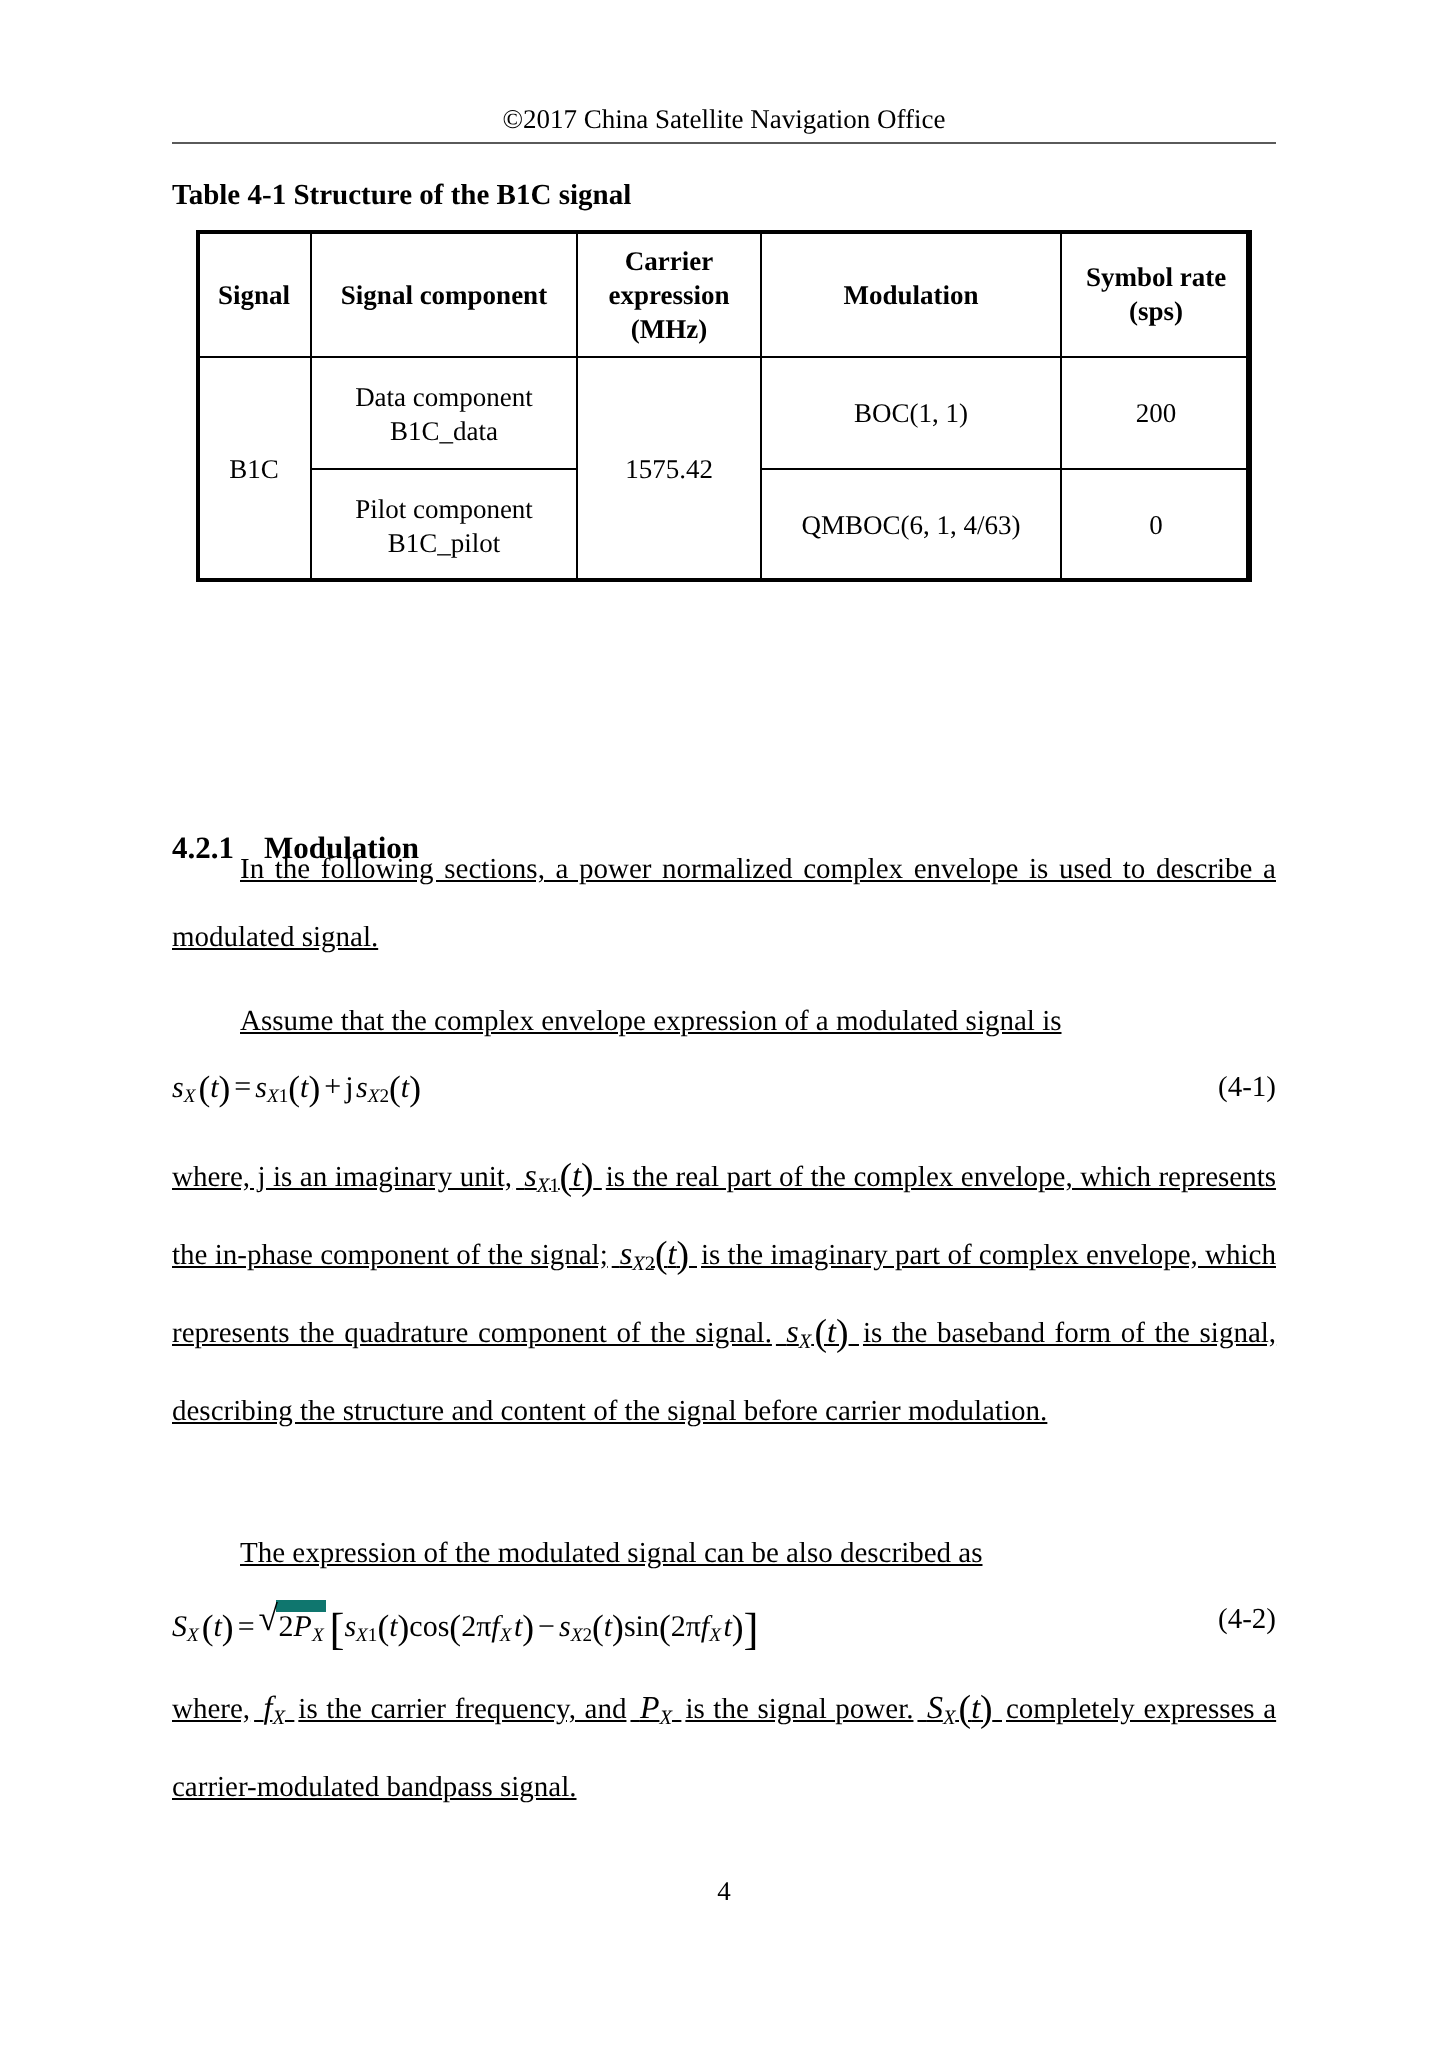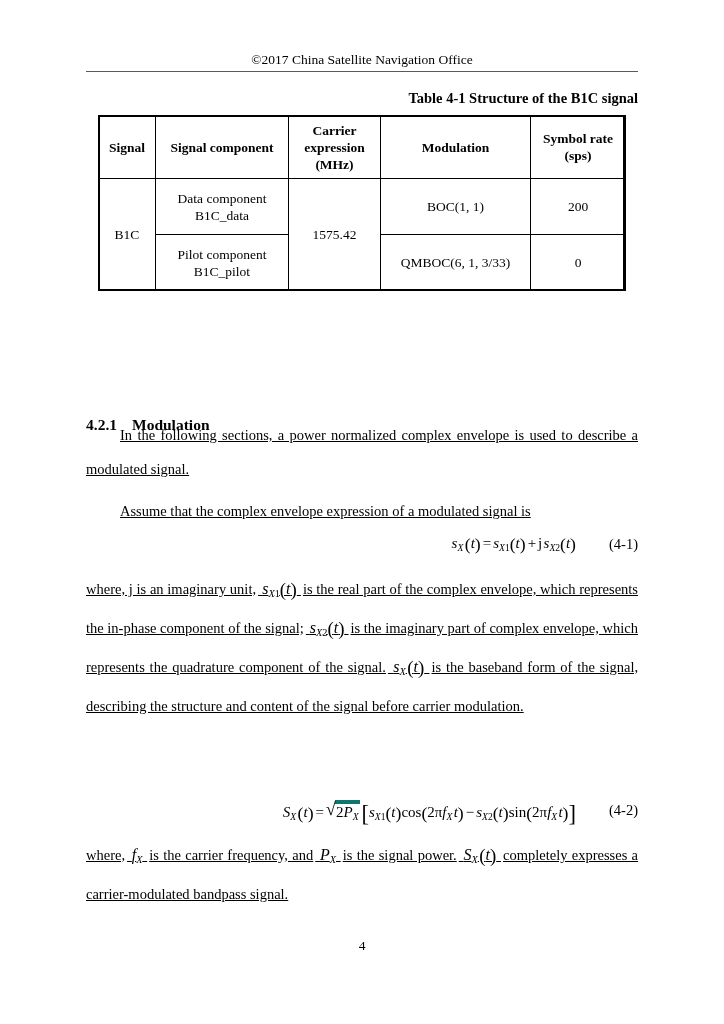--- a/index.html
+++ b/index.html
@@ -42,21 +42,21 @@
     height: 0;
     border-top: 1.6px solid #5a5a5a;
   }
 
   
   .table-caption {
     position: absolute;
     left: 86px;
     top: 89px;
     width: 552px;
-    text-align: right;
+    text-align: left;
     font-size: 14.5px;
     font-weight: bold;
     line-height: 19px;
   }
 
   
   .tbl-wrap {
     position: absolute;
     left: 98px;
     top: 115px;
@@ -134,21 +134,21 @@
     position: absolute;
     left: 86px;
     width: 552px;
     height: 30px;
     font-size: 15px;
   }
   .eq-body {
     position: absolute;
     left: 0;
     width: 490px;
-    text-align: right;
+    text-align: left;
     white-space: nowrap;
   }
   .eq-num {
     position: absolute;
     right: 0;
     top: 2px;
     font-size: 14.5px;
   }
   .mi { font-style: italic; }
   .mup { font-style: normal; }
@@ -172,21 +172,21 @@
   .sqrt { display: inline-block; position: relative; padding-left: 9px; }
   .sqrt::before {
     content: "\221A";
     position: absolute;
     left: 0;
     top: -1px;
     font-size: 1.18em;
   }
   .sqrt .rad {
     display: inline-block;
-    border-top: 4px solid #0f766e;
+    border-top: 6px solid #0f766e;
     padding: 0 1px 0 1px;
   }
 
   
   .footer-page {
     position: absolute;
     left: 86px;
     top: 938px;
     width: 552px;
     text-align: center;
@@ -259,21 +259,21 @@
           <td class="noline-bottom">BOC(1, 1)</td>
           <td class="noline-bottom">200</td>
         </tr>
         <tr class="row-pilot">
           <td class="softline-top">
             <div class="cell-pad">
               <div>Pilot component</div>
               <div>B1C_pilot</div>
             </div>
           </td>
-          <td class="softline-top">QMBOC(6, 1, 3/33)</td>
+          <td class="softline-top">QMBOC(6, 1, 4/63)</td>
           <td class="softline-top">0</td>
         </tr>
       </tbody>
     </table>
   </div>
 
 
   <div class="h3" style="top:372px;">
     <span class="num">4.2.1</span><span>Modulation</span>
   </div>
@@ -290,20 +290,23 @@
     <div class="eq-body">
       <span class="mi">s</span><sub class="s">X</sub><span class="paren"> (</span><span class="mi">t</span><span class="paren">)</span><span class="op">=</span><span class="mi">s</span><sub class="s">X<span class="mup">1</span></sub><span class="paren">(</span><span class="mi">t</span><span class="paren">)</span><span class="op">+</span><span class="mup">j</span><span class="mi"> s</span><sub class="s">X<span class="mup">2</span></sub><span class="paren">(</span><span class="mi">t</span><span class="paren">)</span>
     </div>
     <div class="eq-num">(4-1)</div>
   </div>
 
   <div class="para" style="top:572px;">
     <span>where, j is an imaginary unit,</span><span class="imath">&nbsp;<span class="mi">s</span><sub class="s">X<span class="mup">1</span></sub><span class="paren">(</span><span class="mi">t</span><span class="paren">)</span>&nbsp;</span><span>is the real part of the complex envelope, which represents the in-phase component of the signal;</span><span class="imath">&nbsp;<span class="mi">s</span><sub class="s">X<span class="mup">2</span></sub><span class="paren">(</span><span class="mi">t</span><span class="paren">)</span>&nbsp;</span><span>is the imaginary part of complex envelope, which represents the quadrature component of the signal.</span><span class="imath">&nbsp;<span class="mi">s</span><sub class="s">X</sub><span class="paren"> (</span><span class="mi">t</span><span class="paren">)</span>&nbsp;</span><span>is the baseband form of the signal, describing the structure and content of the signal before carrier modulation.</span>
   </div>
 
+  <div class="para nojust" style="top:760px;">
+    <span class="indent"></span><span>The expression of the modulated signal can be also described as</span>
+  </div>
 
   <div class="eq-line" style="top:800px;">
     <div class="eq-body">
       <span class="mi">S</span><sub class="s">X</sub><span class="paren"> (</span><span class="mi">t</span><span class="paren">)</span><span class="op">=</span><span class="sqrt"><span class="rad"><span class="mup">2</span><span class="mi">P</span><sub class="s">X</sub></span></span><span class="bigbr"> [</span><span class="mi">s</span><sub class="s">X<span class="mup">1</span></sub><span class="paren">(</span><span class="mi">t</span><span class="paren">)</span><span class="mup">cos</span><span class="paren">(</span><span class="mup">2</span><span class="mup">π</span><span class="mi">f</span><sub class="s">X</sub><span class="mi"> t</span><span class="paren">)</span><span class="op">−</span><span class="mi">s</span><sub class="s">X<span class="mup">2</span></sub><span class="paren">(</span><span class="mi">t</span><span class="paren">)</span><span class="mup">sin</span><span class="paren">(</span><span class="mup">2</span><span class="mup">π</span><span class="mi">f</span><sub class="s">X</sub><span class="mi"> t</span><span class="paren">)</span><span class="bigbr">]</span>
     </div>
     <div class="eq-num">(4-2)</div>
   </div>
 
   <div class="para" style="top:838px;">
     <span>where,</span><span class="imath">&nbsp;<span class="mi">f</span><sub class="s">X</sub>&nbsp;</span><span>is the carrier frequency, and</span><span class="imath">&nbsp;<span class="mi">P</span><sub class="s">X</sub>&nbsp;</span><span>is the signal power.</span><span class="imath">&nbsp;<span class="mi">S</span><sub class="s">X</sub><span class="paren"> (</span><span class="mi">t</span><span class="paren">)</span>&nbsp;</span><span>completely expresses a carrier-modulated bandpass signal.</span>

